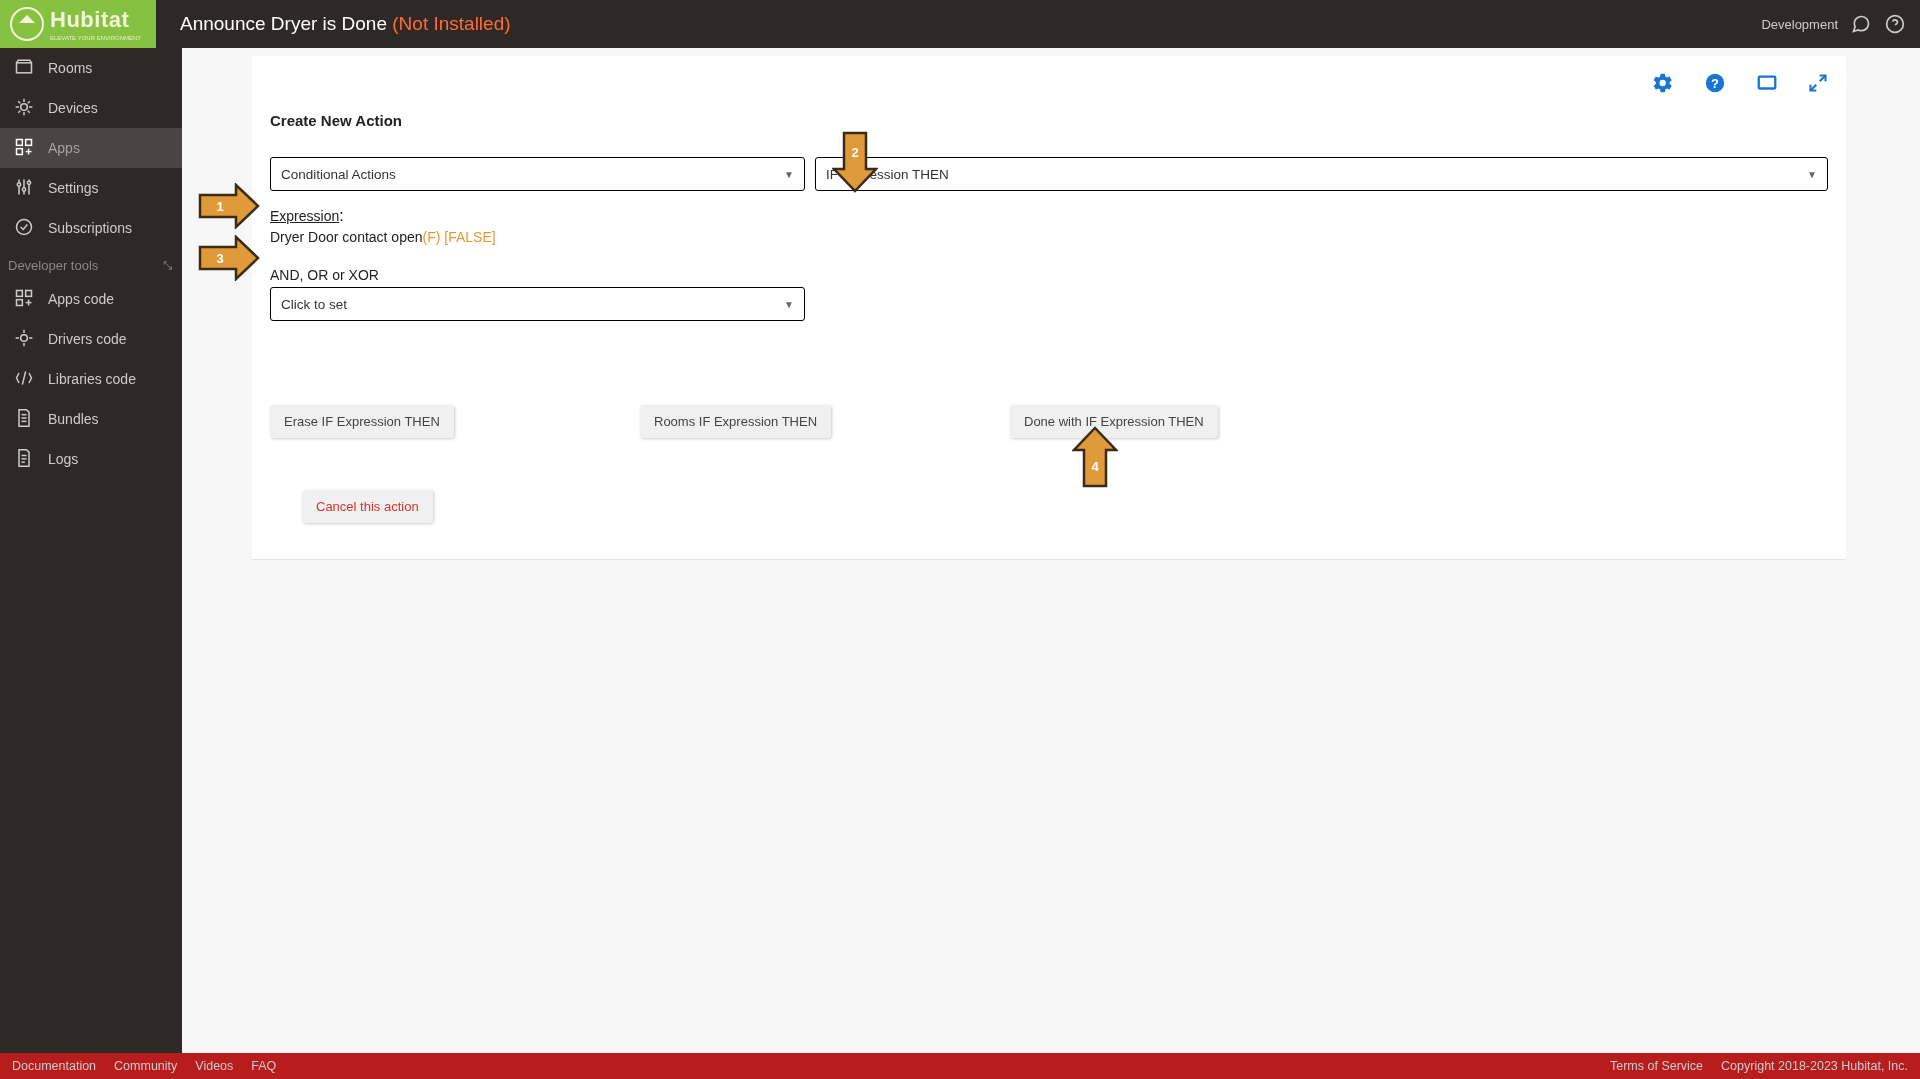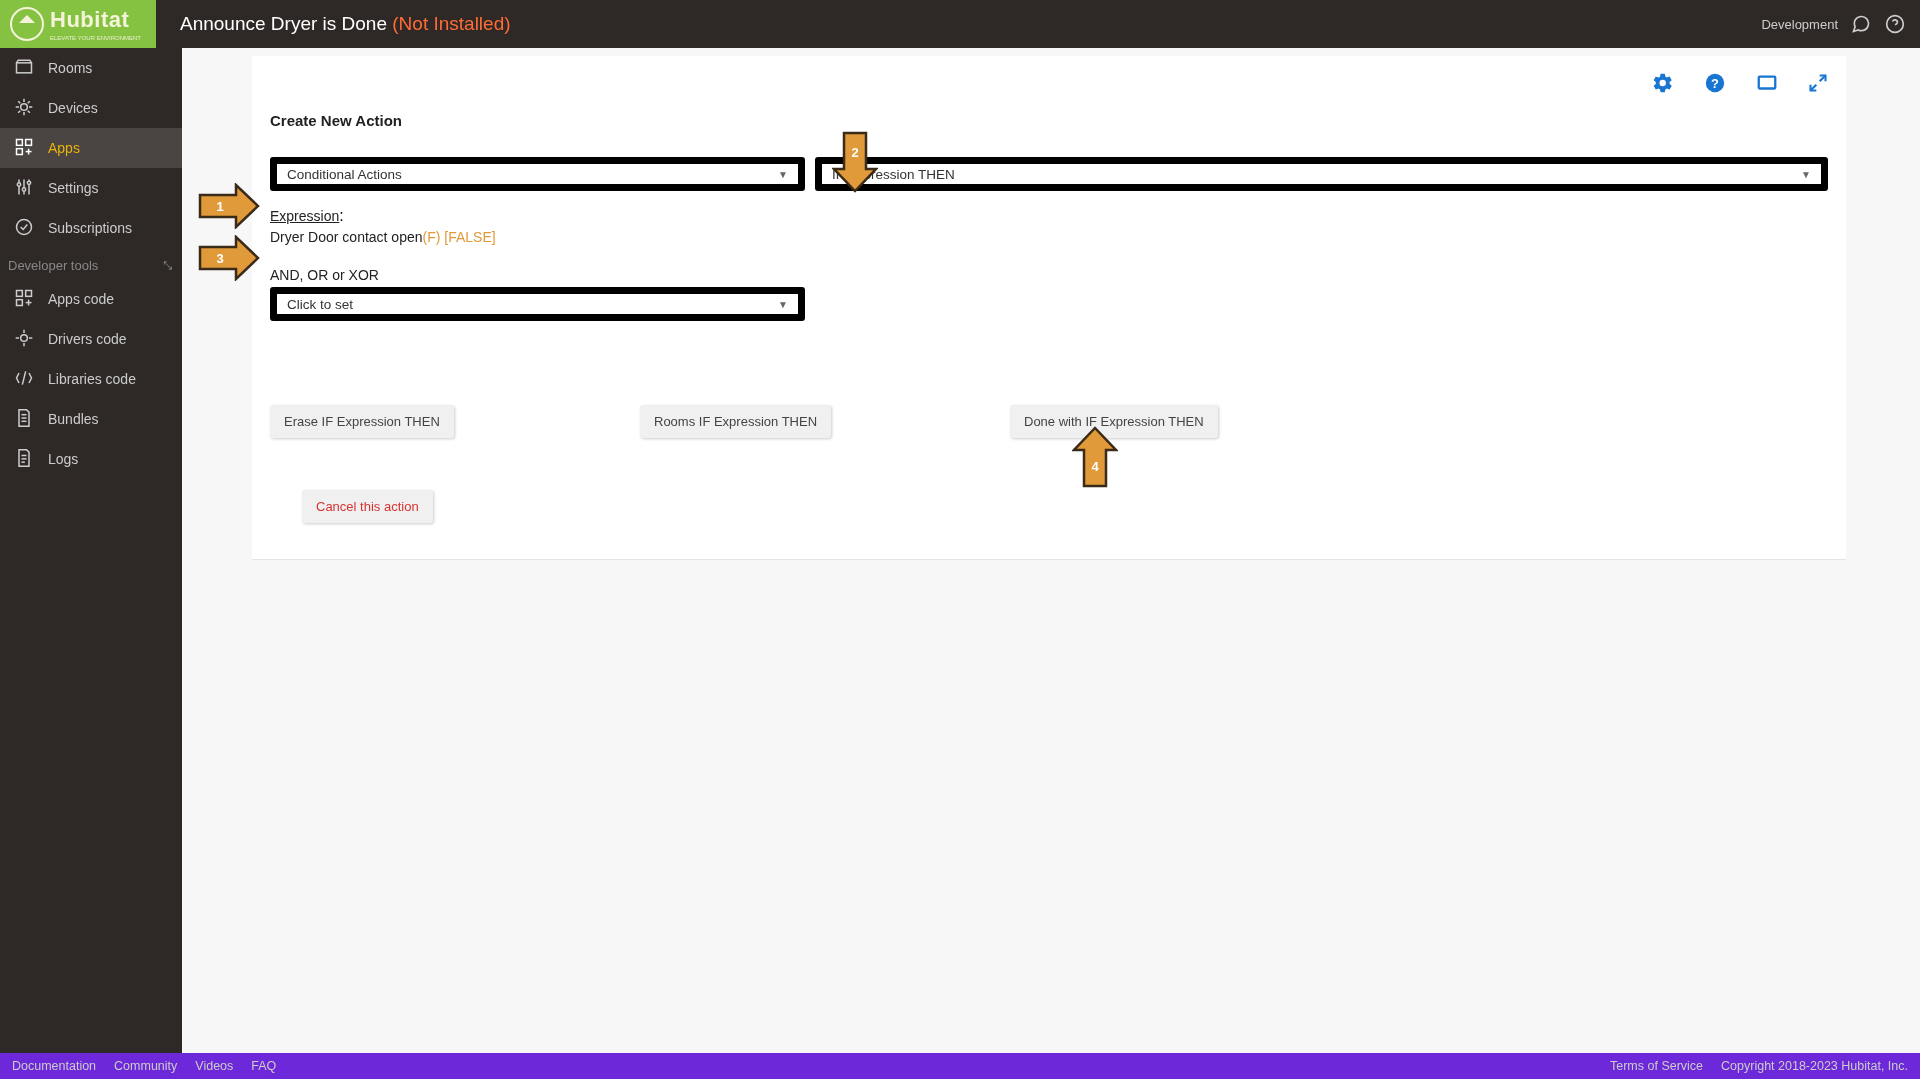--- a/index.html
+++ b/index.html
@@ -115,21 +115,21 @@
       display: flex;
       align-items: center;
       padding-left: 14px;
       color: #ccc;
       font-size: 14px;
       cursor: pointer;
       gap: 14px;
     }
     .sidebar-item.active {
       background: #4a4542;
-      color: #eab308;
+      color: #a3a3a3;
     }
     .sidebar-section {
       color: #888;
       font-size: 13px;
       padding: 10px 0 6px 8px;
       display: flex;
       align-items: center;
       justify-content: space-between;
       padding-right: 10px;
     }
@@ -170,21 +170,21 @@
       font-weight: 600;
       color: #222;
       margin-bottom: 28px;
     }
     .selects-row {
       display: flex;
       gap: 10px;
       margin-bottom: 16px;
     }
     .select-box {
-      border: 7px solid #000000;
+      border: 1px solid #000000;
       border-radius: 3px;
       height: 34px;
       display: flex;
       align-items: center;
       justify-content: space-between;
       padding: 0 10px;
       font-size: 13.5px;
       color: #333;
       background: #fff;
       cursor: pointer;
@@ -252,21 +252,21 @@
     .cancel-row {
       margin-top: 52px;
       padding-left: 32px;
     }
     .footer {
       position: absolute;
       bottom: 0;
       left: 0;
       right: 0;
       height: 26px;
-      background: #6d28d9;
+      background: #b91c1c;
       color: #ccc;
       display: flex;
       align-items: center;
       justify-content: space-between;
       padding: 0 12px;
       font-size: 12.5px;
     }
     .footer-left {
       display: flex;
       gap: 18px;

